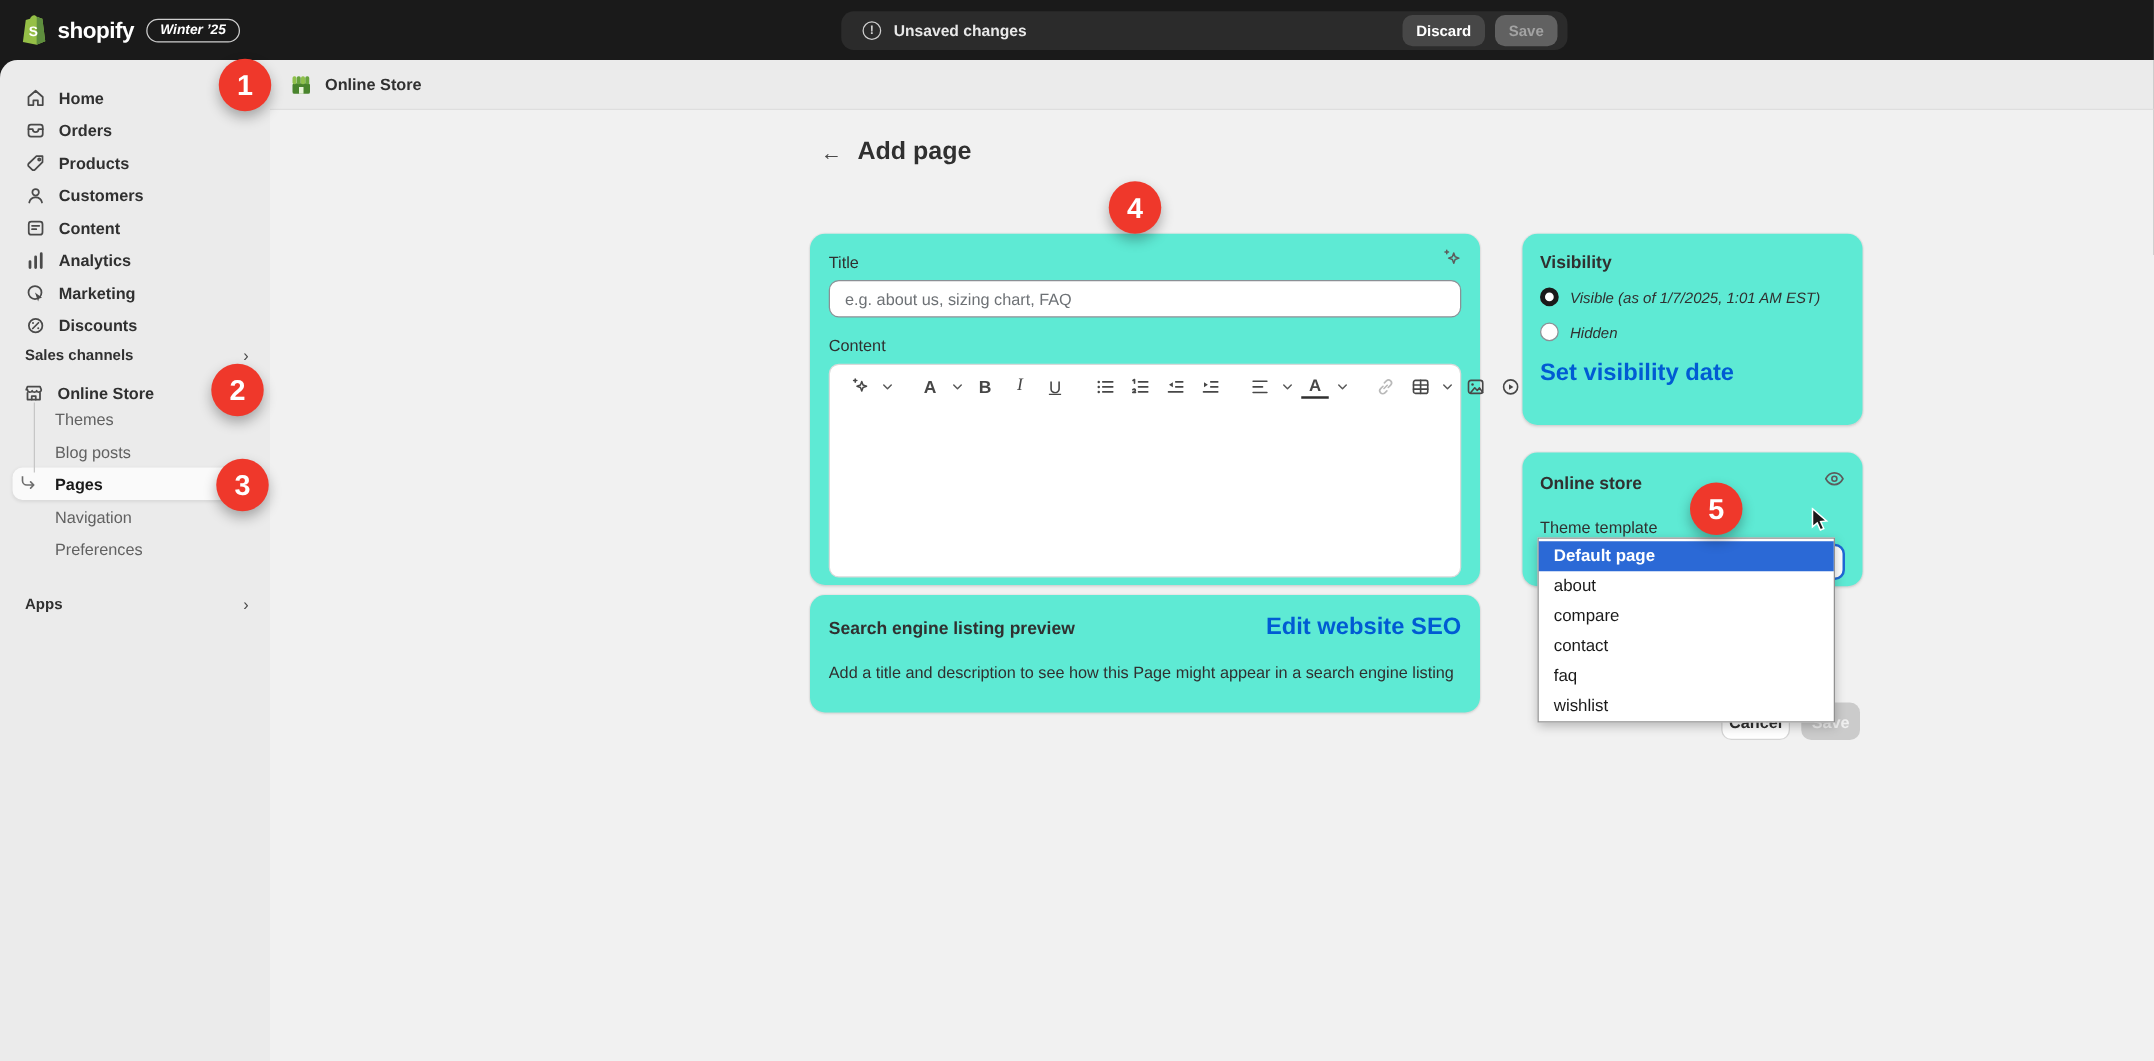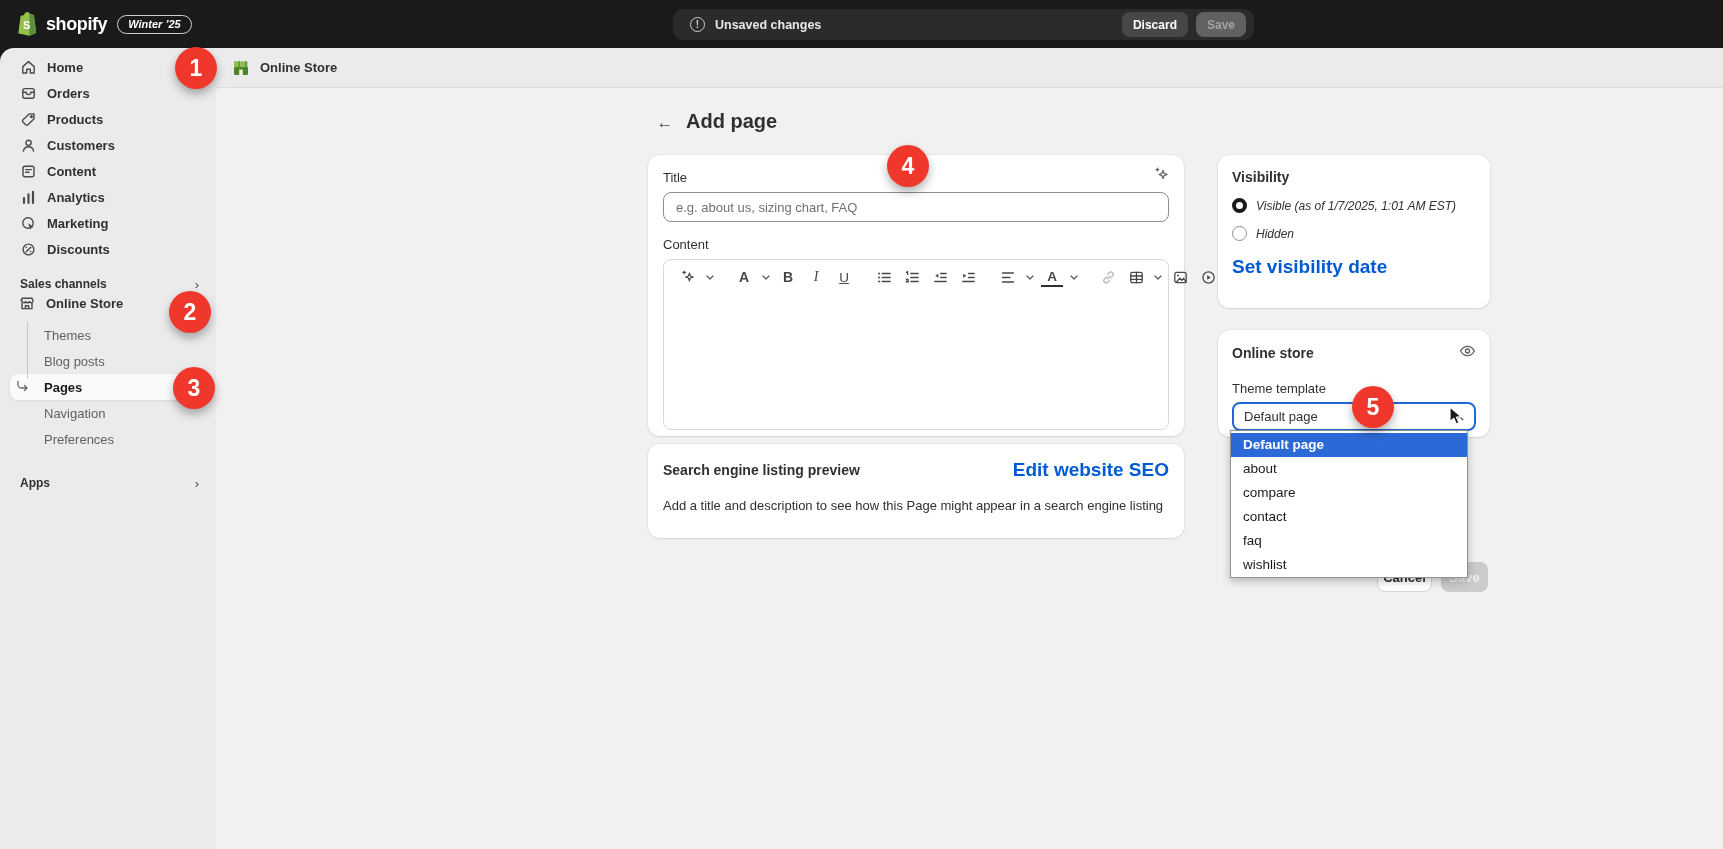--- a/index.html
+++ b/index.html
@@ -25,21 +25,21 @@
   .tb-btn { height:25px; padding:0 11px; border:none; border-radius:8px; font-size:12px; font-weight:700;
     font-family:inherit; cursor:pointer; }
   .discard { background:#474747; color:#ffffff; }
   .tbsave { background:#616161; color:#a3a3a3; }
   
   .frame { position:absolute; left:0; top:48px; width:1723px; height:801px; background:#ebebeb;
     border-top-left-radius:14px; }
   
   .sidebar { position:absolute; left:0; top:48px; width:216px; height:801px; z-index:10; }
   .nav-main { position:absolute; left:0; top:12px; width:216px; }
-  .nav-item { display:flex; align-items:flex-start; height:26px; padding-left:20px; gap:11px;
+  .nav-item { display:flex; align-items:flex-end; height:26px; padding-left:20px; gap:11px;
     font-size:13px; font-weight:600; color:#303030; cursor:pointer; }
   .nicon { width:16px; height:15px; display:flex; align-items:center; justify-content:center; }
   .nicon svg { stroke:#4a4a4a; fill:none; stroke-width:1.4; stroke-linecap:round; stroke-linejoin:round; }
   .section-header { position:absolute; left:0; width:216px; display:flex; align-items:center;
     padding-left:20px; font-size:12px; font-weight:700; color:#303030; }
   .section-chev { position:absolute; right:17px; color:#4a4a4a; font-size:13px; font-weight:400; cursor:pointer; }
   .nav-channels { position:absolute; left:0; top:248px; width:216px; }
   .subitem { display:flex; align-items:center; height:26px; padding-left:44px;
     font-size:13px; font-weight:500; color:#616161; cursor:pointer; }
   .subitem.active { background:#fafafa; border-radius:8px; margin:0 8px 0 10px; padding-left:34px;
@@ -50,22 +50,22 @@
   
   .tabstrip { position:absolute; left:216px; top:48px; width:1507px; height:40px; background:#ebebeb;
     border-bottom:1px solid #dedede; display:flex; align-items:center; z-index:5; }
   .tab-fav { margin-left:17px; width:16px; height:16px; }
   .tab-label { margin-left:11px; font-size:13px; font-weight:600; color:#303030; }
   
   .canvas { position:absolute; left:216px; top:88px; width:1507px; height:761px; background:#f1f1f1; }
   .back-btn { position:absolute; left:652px; top:110px; width:26px; height:26px; border:none; background:transparent;
     font-size:17px; color:#4a4a4a; cursor:pointer; font-family:inherit; }
   .page-title { position:absolute; left:686px; top:110px; font-size:20px; font-weight:700; color:#303030; }
-  .card { position:absolute; background:#ffffff; border-radius:12px;
-    box-shadow:0 1px 2px rgba(30,30,30,.10), 0 0 0 1px rgba(0,0,0,0.035); }
+  .card { position:absolute; background:#5eead4; border-radius:12px;
+    box-shadow:0 1px 2px rgba(30,30,30,.10), 0 0 0 1px rgba(0,0,0,0.035);margin-top:32px; }
   .card1 { left:648px; top:155px; width:536px; height:281px; padding:15px; }
   .field-label { font-size:13px; color:#303030; margin-bottom:7px; }
   .text-input { width:100%; height:30px; border:1px solid #8b9095; border-radius:8px; padding:0 12px;
     font-size:13px; font-family:inherit; color:#303030; background:#fff; }
   .text-input::placeholder { color:#6d7175; }
   .sparkle-btn { position:absolute; right:15px; top:12px; cursor:pointer; }
   .sparkle-btn svg, .tb-magic svg { stroke:#5c5c5c; fill:none; stroke-width:1.2; stroke-linecap:round; stroke-linejoin:round; }
   .content-label { margin-top:15px; }
   .editor { border:1px solid #d9d9d9; border-radius:8px; height:171px; background:#fff; }
   .toolbar { display:flex; align-items:center; padding:7px 10px; gap:0; }

